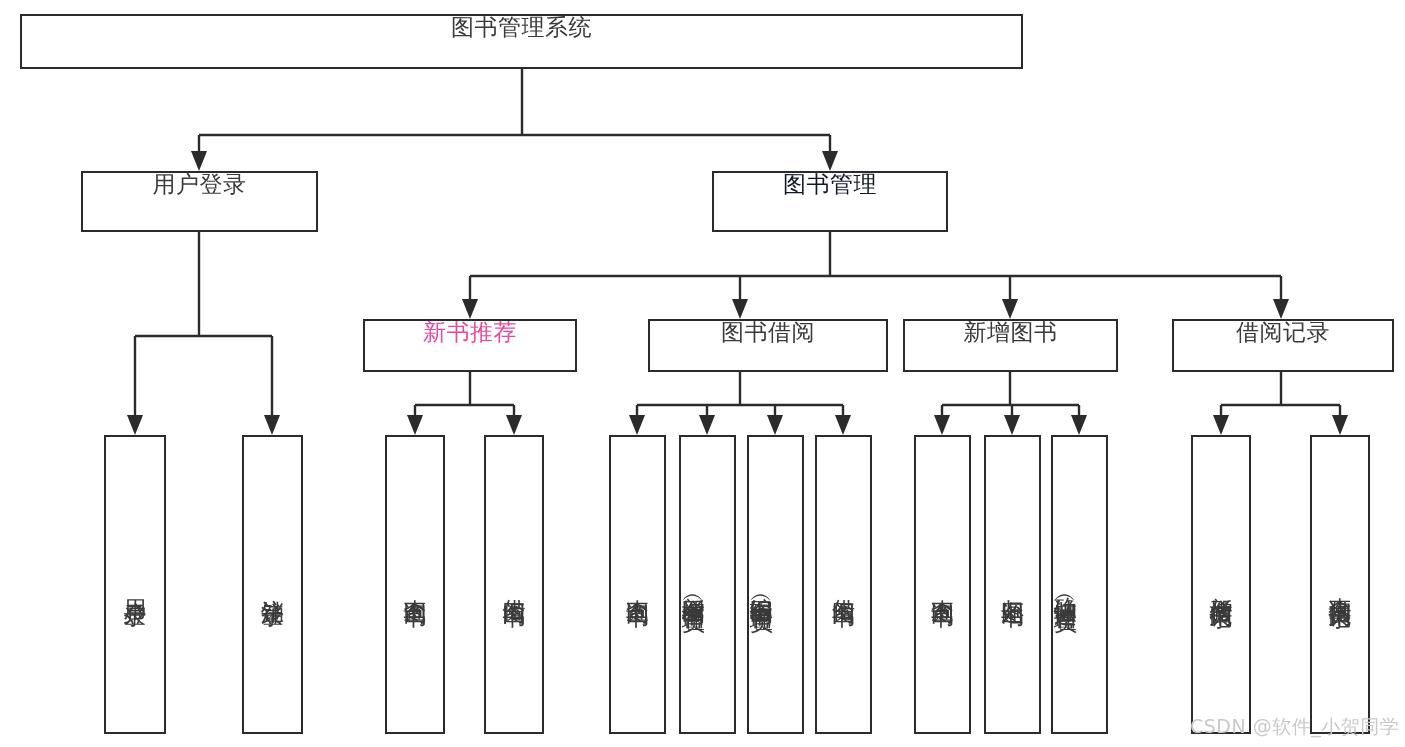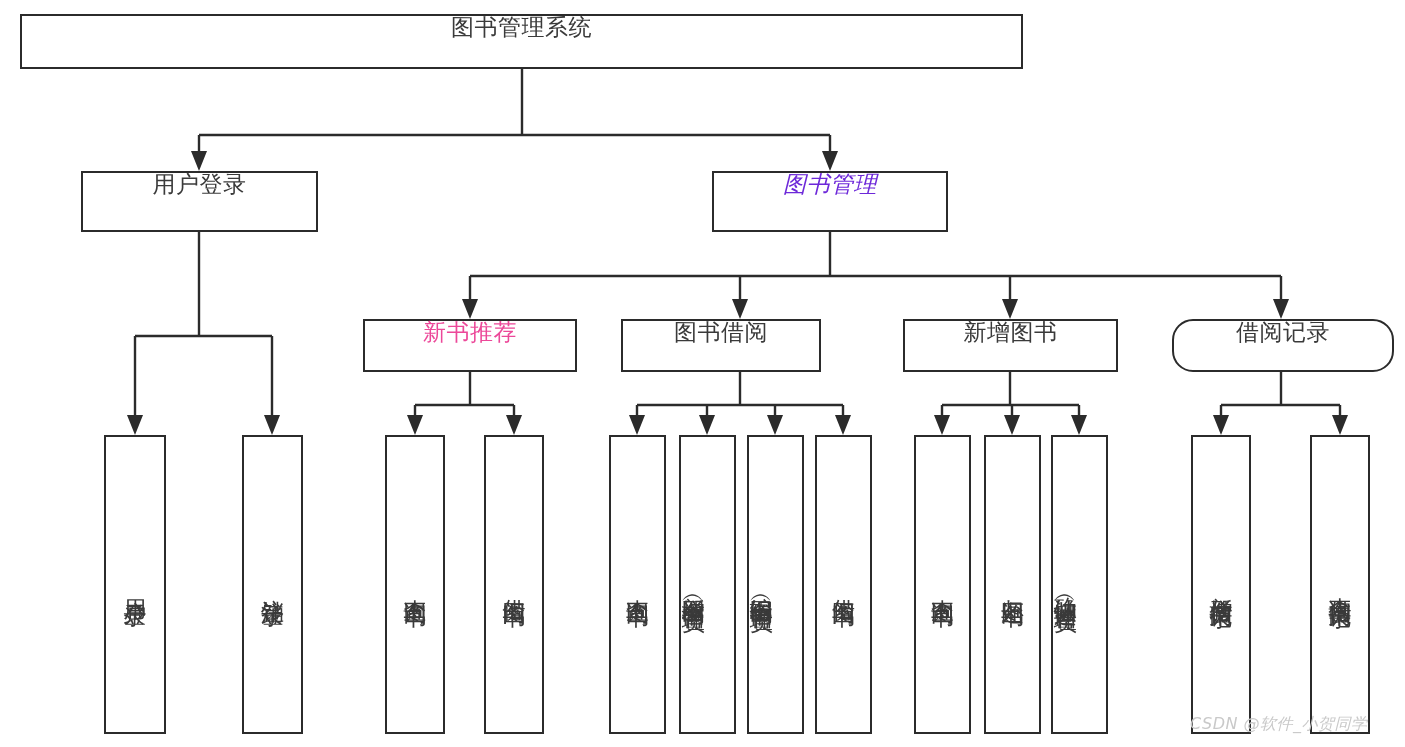--- a/index.html
+++ b/index.html
@@ -59,24 +59,23 @@
     letter-spacing: 2px;
     white-space: nowrap;
   }
   .node.vert.centered {
     justify-content: center;
     padding-top: 0;
   }
   .watermark {
     position: absolute;
     color: #c9c9c9;
-    font-size: 16px;
+    font-size: 19px;
     white-space: nowrap;
     letter-spacing: 0.5px;
-    font-style: italic;
   }
 </style>
 </head>
 <body>
 
 <div id="diagram-root">
 
   <svg class="wires" viewBox="0 0 1405 747" width="1405" height="747" id="wires-svg">
       <line x1="522" y1="69" x2="522" y2="135" stroke="#2b2b2b" stroke-width="2.4"></line>
       <line x1="199" y1="135" x2="830" y2="135" stroke="#2b2b2b" stroke-width="2.4"></line>
@@ -133,32 +132,32 @@
     </svg>
 
   <div id="nodes-layer">
       <div class="node horiz" style="left: 20px; top: 14px; width: 1003px; height: 55px; border-color: rgb(43, 43, 43); background: rgb(255, 255, 255);">
         <span class="label" style="color: rgb(58, 58, 58);">图书管理系统</span>
       </div>
       <div class="node horiz" style="left: 81px; top: 171px; width: 237px; height: 61px; border-color: rgb(43, 43, 43); background: rgb(255, 255, 255);">
         <span class="label" style="color: rgb(58, 58, 58);">用户登录</span>
       </div>
       <div class="node horiz" style="left: 712px; top: 171px; width: 236px; height: 61px; border-color: rgb(43, 43, 43); background: rgb(255, 255, 255);">
-        <span class="label" style="color: #6d28d9; font-style: italic;">图书管理</span>
+        <span class="label" style="color: #0f172a;">图书管理</span>
       </div>
       <div class="node horiz" style="left: 363px; top: 319px; width: 214px; height: 53px; border-color: rgb(43, 43, 43); background: rgb(255, 255, 255);">
         <span class="label" style="color: #ec4899;">新书推荐</span>
       </div>
-      <div class="node horiz" style="left: 621px; top: 319px; width: 200px; height: 53px; border-color: rgb(43, 43, 43); background: rgb(255, 255, 255);">
+      <div class="node horiz" style="left: 648px; top: 319px; width: 240px; height: 53px; border-color: rgb(43, 43, 43); background: rgb(255, 255, 255);">
         <span class="label" style="color: rgb(58, 58, 58);">图书借阅</span>
       </div>
       <div class="node horiz" style="left: 903px; top: 319px; width: 215px; height: 53px; border-color: rgb(43, 43, 43); background: rgb(255, 255, 255);">
         <span class="label" style="color: rgb(58, 58, 58);">新增图书</span>
       </div>
-      <div class="node horiz" style="left: 1172px; top: 319px; width: 222px; height: 53px; border-color: rgb(43, 43, 43); background: rgb(255, 255, 255); border-radius: 21px;">
+      <div class="node horiz" style="left: 1172px; top: 319px; width: 222px; height: 53px; border-color: rgb(43, 43, 43); background: rgb(255, 255, 255);">
         <span class="label" style="color: rgb(58, 58, 58);">借阅记录</span>
       </div>
       <div class="node vert centered" style="left: 104px; top: 435px; width: 62px; height: 299px; border-color: rgb(43, 43, 43); background: rgb(255, 255, 255);">
         <span class="label" style="color: rgb(58, 58, 58);">用户登录</span>
       </div>
       <div class="node vert centered" style="left: 242px; top: 435px; width: 61px; height: 299px; border-color: rgb(43, 43, 43); background: rgb(255, 255, 255);">
         <span class="label" style="color: rgb(58, 58, 58);">注销登录</span>
       </div>
       <div class="node vert centered" style="left: 385px; top: 435px; width: 60px; height: 299px; border-color: rgb(43, 43, 43); background: rgb(255, 255, 255);">
         <span class="label" style="color: rgb(58, 58, 58);">查询图书</span>

